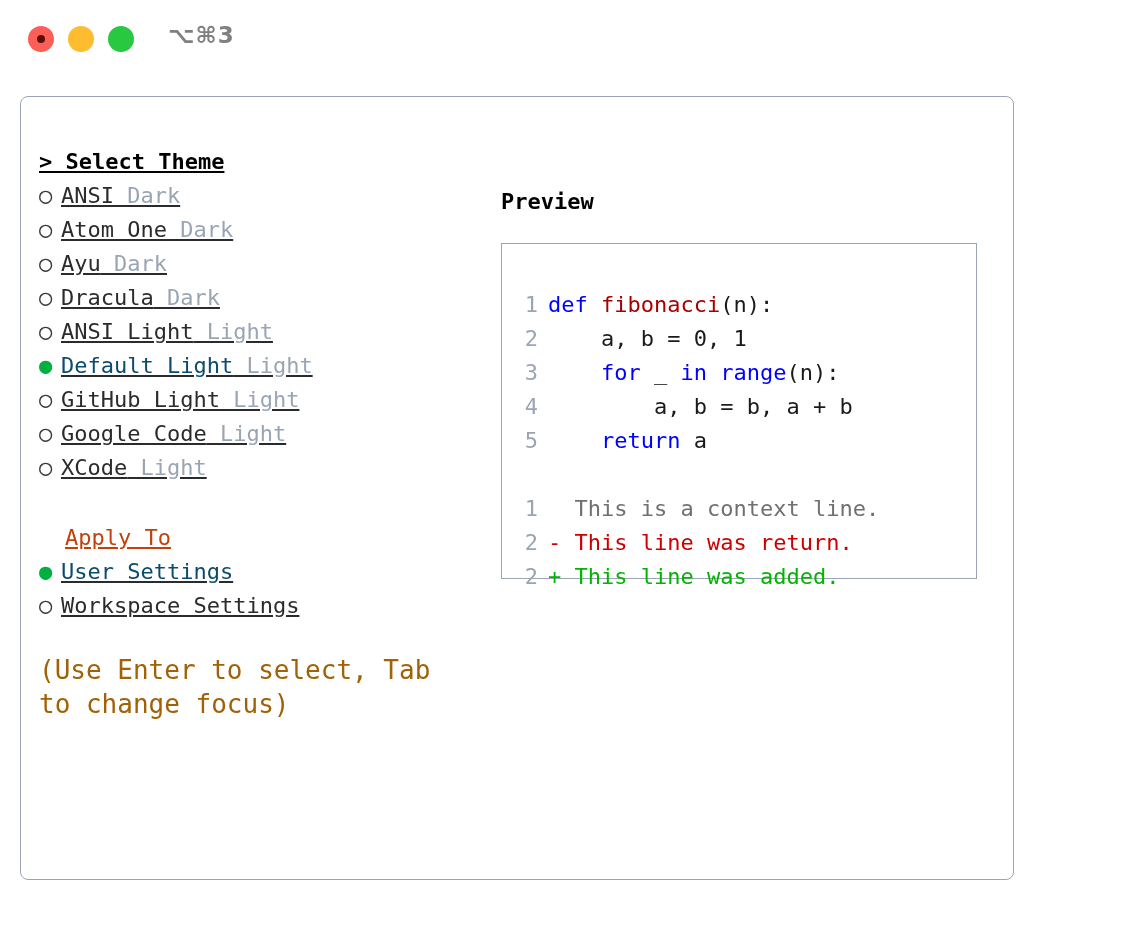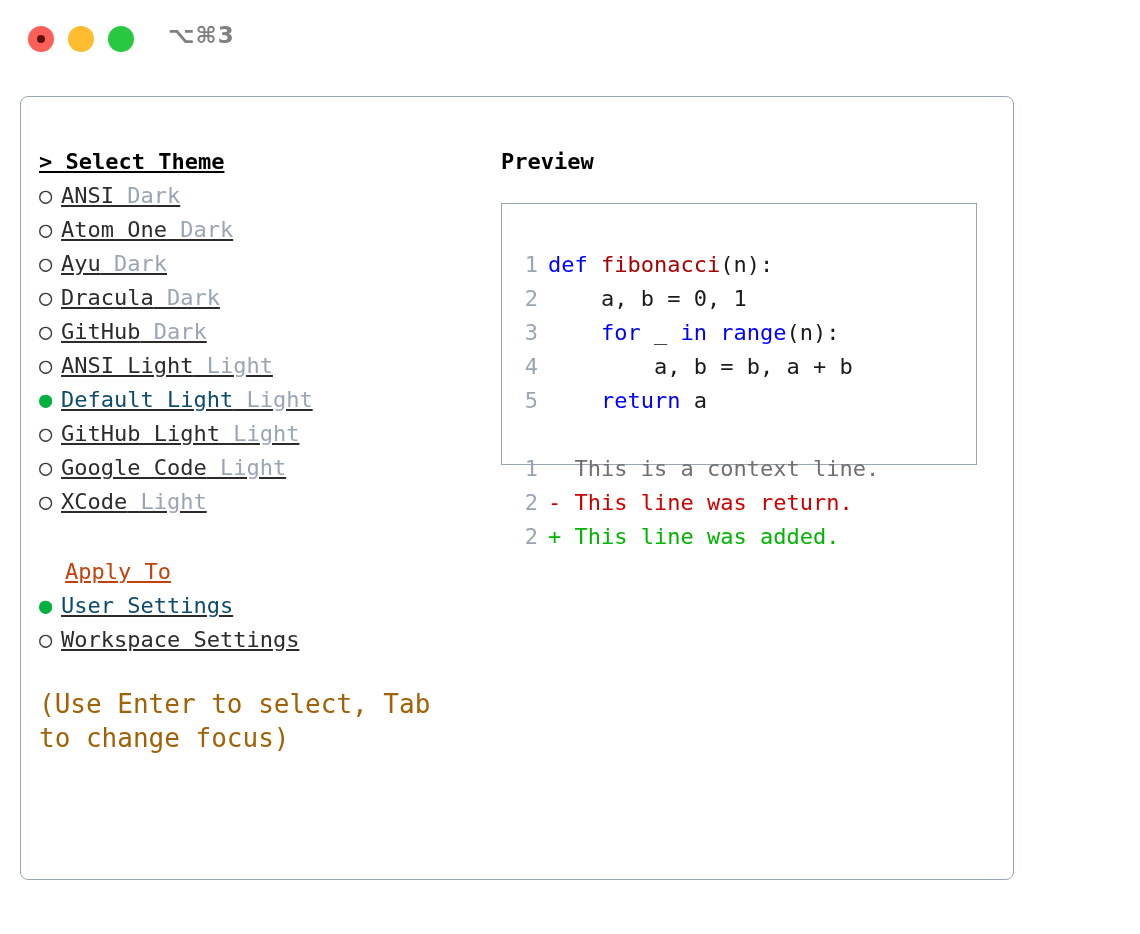--- a/index.html
+++ b/index.html
@@ -139,25 +139,26 @@
     position: absolute;
     left: 480px;
     top: 48px;
     width: 500px;
   }
   #preview-title {
     font-size: 22px;
     font-weight: bold;
     color: #000000;
     line-height: 34px;
+    margin-top: 40px;
   }
   #preview-box {
     margin-top: 24px;
     width: 476px;
-    height: 262px;
+    height: 336px;
     border: 1.6px solid #9aa5b4;
     box-sizing: border-box;
     background: #ffffff;
     padding: 44px 0 0 0;
   }
   .code-line {
     font-size: 22px;
     line-height: 34px;
     white-space: pre;
     padding-left: 14px;
@@ -195,21 +196,20 @@
 
     <div id="left-col">
 
       <div class="row section-title">&gt; Select Theme</div>
 
       <div id="theme-list">
           <div class="row"><span class="bullet empty">○</span><span class="name">ANSI</span><span class="tag"> Dark</span></div>
           <div class="row"><span class="bullet empty">○</span><span class="name">Atom One</span><span class="tag"> Dark</span></div>
           <div class="row"><span class="bullet empty">○</span><span class="name">Ayu</span><span class="tag"> Dark</span></div>
           <div class="row"><span class="bullet empty">○</span><span class="name">Dracula</span><span class="tag"> Dark</span></div>
-          <div class="row"><span class="bullet empty">○</span><span class="name">GitHub</span><span class="tag"> Dark</span></div>
           <div class="row"><span class="bullet empty">○</span><span class="name">ANSI Light</span><span class="tag"> Light</span></div>
           <div class="row"><span class="bullet filled">●</span><span class="name selected">Default Light</span><span class="tag"> Light</span></div>
           <div class="row"><span class="bullet empty">○</span><span class="name">GitHub Light</span><span class="tag"> Light</span></div>
           <div class="row"><span class="bullet empty">○</span><span class="name">Google Code</span><span class="tag"> Light</span></div>
           <div class="row"><span class="bullet empty">○</span><span class="name">XCode</span><span class="tag"> Light</span></div>
         </div>
 
       <div class="spacer-lg"></div>
 
       <div class="row indent-label">Apply To</div>

